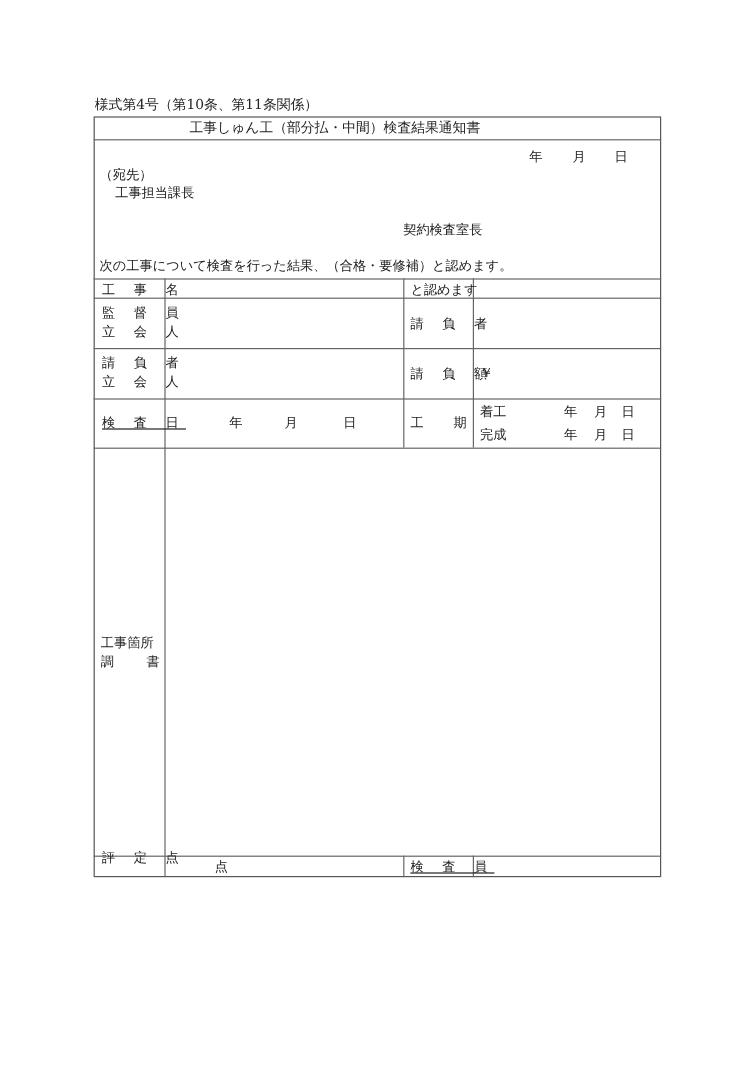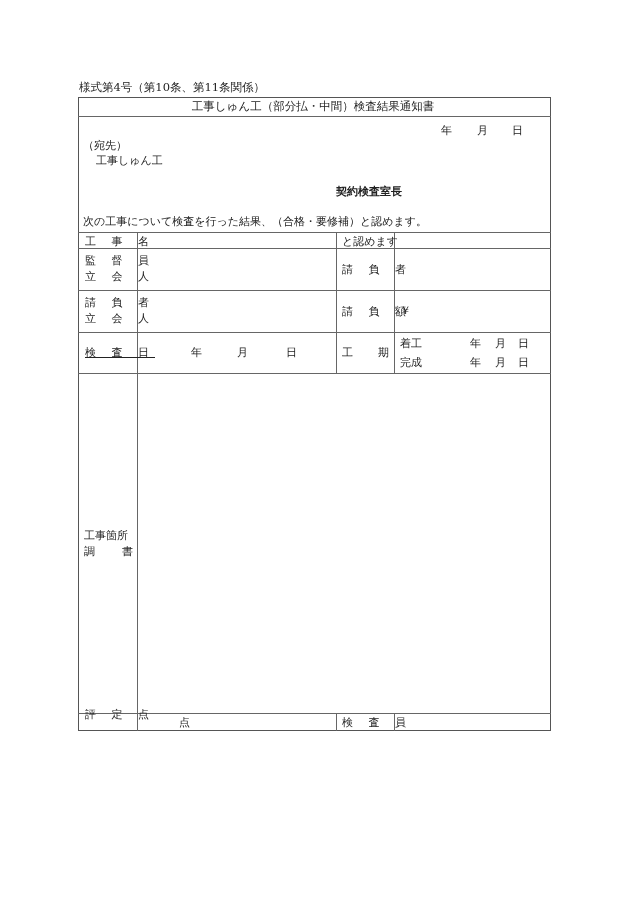--- a/index.html
+++ b/index.html
@@ -4,21 +4,21 @@
 <style>
   html, body { margin:0; padding:0; background:#ffffff; }
   body { width:630px; height:903px; position:relative; overflow:hidden;
          font-family:"DejaVu Serif","Liberation Serif",serif; color:#222; font-size:11px; }
   .abs { position:absolute; white-space:nowrap; line-height:1; }
   .form-label { left:79px; top:82px; font-size:11.5px; }
   .frame { position:absolute; left:78px; top:97px; width:473px; height:634px;
            border:1px solid #555; box-sizing:border-box; }
   .hline { position:absolute; height:1px; background:#666; }
   .vline { position:absolute; width:1px; background:#666; }
-  .title { left:78px; width:402px; top:101px; text-align:center; font-size:11.5px;padding-left:34px; }
+  .title { left:78px; width:402px; top:101px; text-align:center; font-size:11.5px; }
   .cell-label { position:absolute; font-size:11px; line-height:1.35; }
   .spread { letter-spacing:6px; }
 </style>
 </head>
 <body>
 
 <div class="abs form-label">様式第4号（第10条、第11条関係）</div>
 
 <div class="frame"></div>
 
@@ -35,22 +35,22 @@
 <div class="vline" style="left:394px;top:232px;height:141px;"></div>
 <div class="vline" style="left:336px;top:713px;height:18px;"></div>
 <div class="vline" style="left:394px;top:713px;height:18px;"></div>
 
 <div class="abs title">工事しゅん工（部分払・中間）検査結果通知書</div>
 
 <div class="abs" style="left:441px;top:125px;">年</div>
 <div class="abs" style="left:477px;top:125px;">月</div>
 <div class="abs" style="left:512px;top:125px;">日</div>
 <div class="abs" style="left:83px;top:140px;">（宛先）</div>
-<div class="abs" style="left:96px;top:155px;">工事しゅん工</div>
-<div class="abs" style="left:336px;top:186px;font-weight:bold;">契約検査室長</div>
+<div class="abs" style="left:96px;top:155px;">工事担当課長</div>
+<div class="abs" style="left:336px;top:186px;">契約検査室長</div>
 <div class="abs" style="left:83px;top:216px;">次の工事について検査を行った結果、（合格・要修補）と認めます。</div>
 
 <div class="cell-label spread" style="left:85px;top:235px;">工 事 名</div>
 <div class="cell-label" style="left:342px;top:235px;">と認めます</div>
 <div class="abs" style="left:140px;top:234px;width:194px;height:13px;"></div>
 <div class="abs" style="left:397px;top:234px;width:152px;height:13px;"></div>
 
 <div class="cell-label spread" style="left:85px;top:254px;">監 督 員</div>
 <div class="cell-label spread" style="left:85px;top:270px;">立 会 人</div>
 <div class="cell-label spread" style="left:342px;top:263px;">請 負 者</div>
@@ -78,14 +78,14 @@
 <div class="abs" style="left:495px;top:357px;">月</div>
 <div class="abs" style="left:518px;top:357px;">日</div>
 
 <div class="cell-label" style="left:84px;top:529px;">工事箇所</div>
 <div class="cell-label" style="left:84px;top:545px;">調</div>
 <div class="cell-label" style="left:122px;top:545px;">書</div>
 <div class="abs" style="left:140px;top:375px;width:409px;height:336px;"></div>
 
 <div class="cell-label spread" style="left:85px;top:708px;">評 定 点</div>
 <div class="abs" style="left:179px;top:717px;">点</div>
-<div class="cell-label spread" style="left:342px;top:716px;">検 査 員</div>
+<div class="cell-label spread" style="left:342px;top:716px;text-decoration:underline;">検 査 員</div>
 <div class="abs" style="left:397px;top:715px;width:152px;height:14px;"></div>
 
 </body></html>

